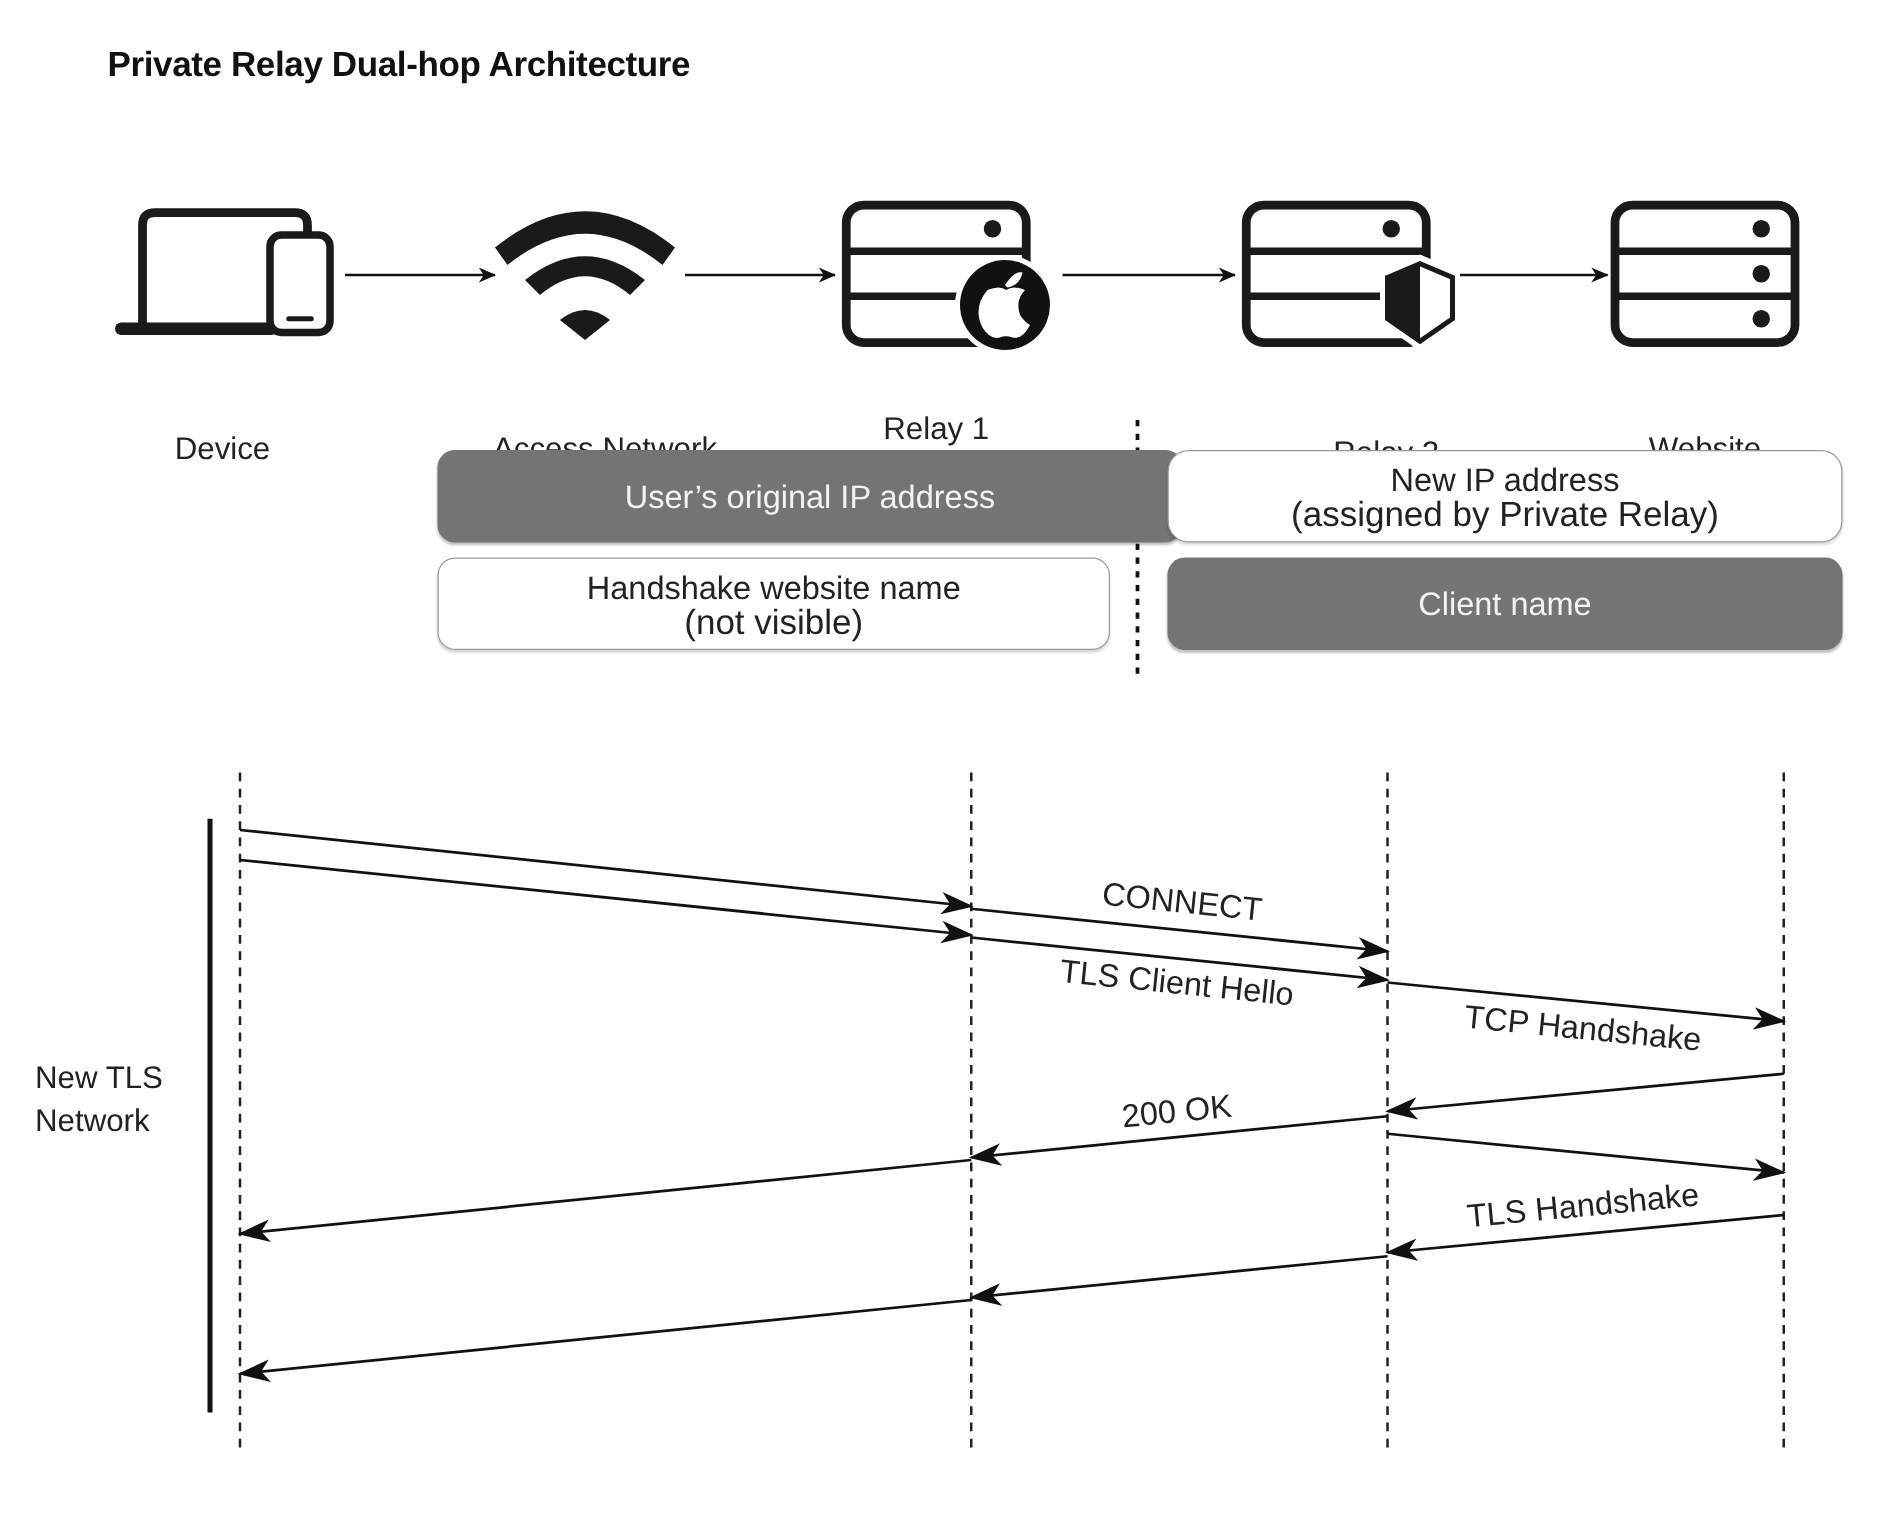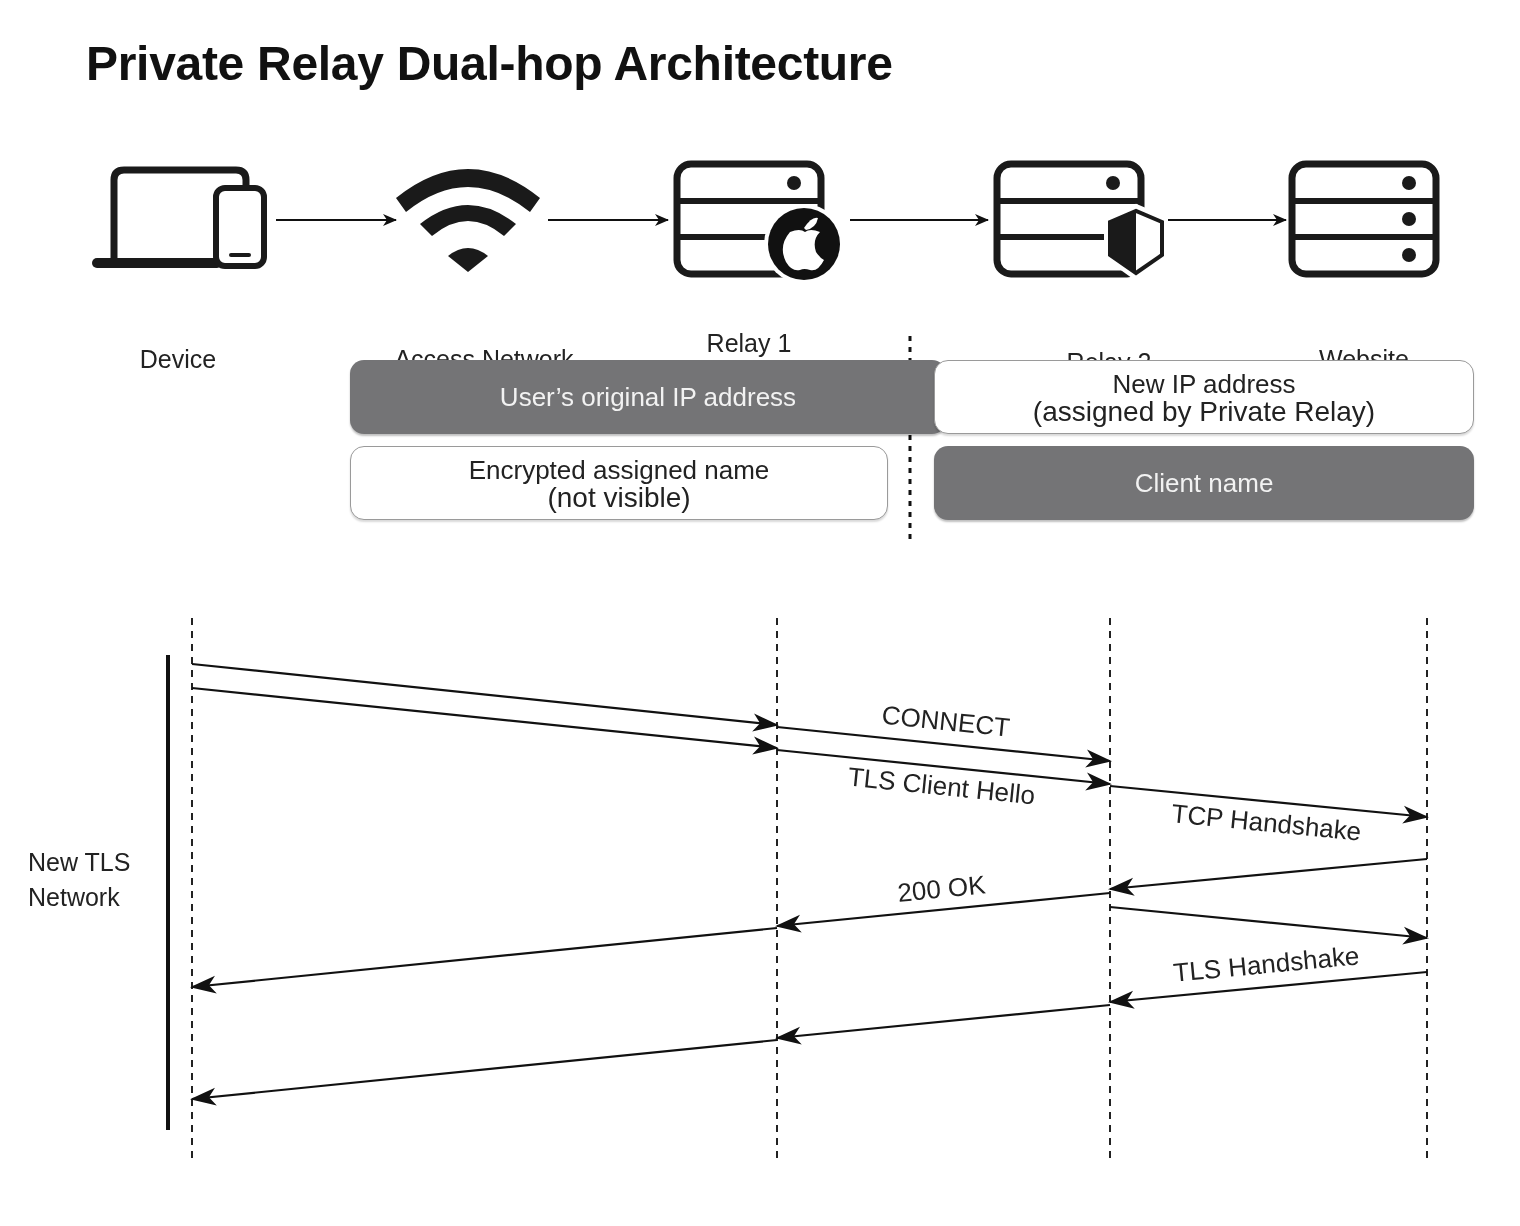--- a/index.html
+++ b/index.html
@@ -1,17 +1,17 @@
 <!DOCTYPE html>
 <html><head>
 <meta charset="utf-8">
 <style>
   html, body { margin: 0; padding: 0; background: #ffffff; }
   body { width: 1520px; height: 1226px; position: relative; overflow: hidden; font-family: "Liberation Sans", sans-serif; color: #111; }
-  .title { position: absolute; left: 86px; top: 36px; font-size: 48px; font-weight: bold; letter-spacing: -0.3px; color: #111; white-space: nowrap; }
+  .title { position: absolute; left: 86px; top: 36px; font-size: 28px; font-weight: bold; letter-spacing: -0.3px; color: #111; white-space: nowrap; }
   .node-label { position: absolute; font-size: 25px; color: #222; text-align: center; width: 260px; white-space: nowrap; margin-top: 40px; }
   .box { position: absolute; border-radius: 14px; box-sizing: border-box; display: flex; flex-direction: column; align-items: center; justify-content: center; text-align: center; }
   .box.dark { background: #747476; color: #f2f2f2; box-shadow: 0 2px 2px rgba(0,0,0,0.25); }
   .box.light { background: #fff; border: 1.5px solid #9a9a9a; color: #222; box-shadow: 0 2px 2px rgba(0,0,0,0.15); }
   .box .main { font-size: 26px; line-height: 30px; }
   .box .sub { font-size: 28px; line-height: 26px; text-align: center; }
   .seq-label { position: absolute; font-size: 25px; color: #222; text-align: left; line-height: 35px; white-space: nowrap; }
   svg { position: absolute; left: 0; top: 0; }
   .msg-label { font-family: "Liberation Sans", sans-serif; font-size: 26px; fill: #222; }
 </style>
@@ -80,24 +80,24 @@
 <div class="node-label" style="left:48px; top:305px;">Device</div>
 <div class="node-label" style="left:354px; top:305px;">Access Network</div>
 <div class="node-label" style="left:619px; top:289px;">Relay 1</div>
 <div class="node-label" style="left:979px; top:308px;">Relay 2</div>
 <div class="node-label" style="left:1234px; top:305px;">Website</div>
 
 <div class="box dark" style="left:350px; top:360px; width:596px; height:74px;">
   <div class="main">User’s original IP address</div>
 </div>
 <div class="box light" style="left:350px; top:446px; width:538px; height:74px;">
-  <div class="main">Encrypted assigned name</div>
+  <div class="main">Handshake website name</div>
   <div class="sub">(not visible)</div>
 </div>
-<div class="box light" style="left:934px; top:360px; width:540px; height:74px;">
+<div class="box light" style="left:934px; top:360px; width:540px; height:74px;border-radius:17px;">
   <div class="main">New IP address</div>
   <div class="sub">(assigned by Private Relay)</div>
 </div>
 <div class="box dark" style="left:934px; top:446px; width:540px; height:74px;">
   <div class="main">Client name</div>
 </div>
 
 <svg id="seq" width="1520" height="1226">
   <defs>
     <marker id="sah" markerWidth="26" markerHeight="20" refX="24" refY="10" orient="auto" markerUnits="userSpaceOnUse">

